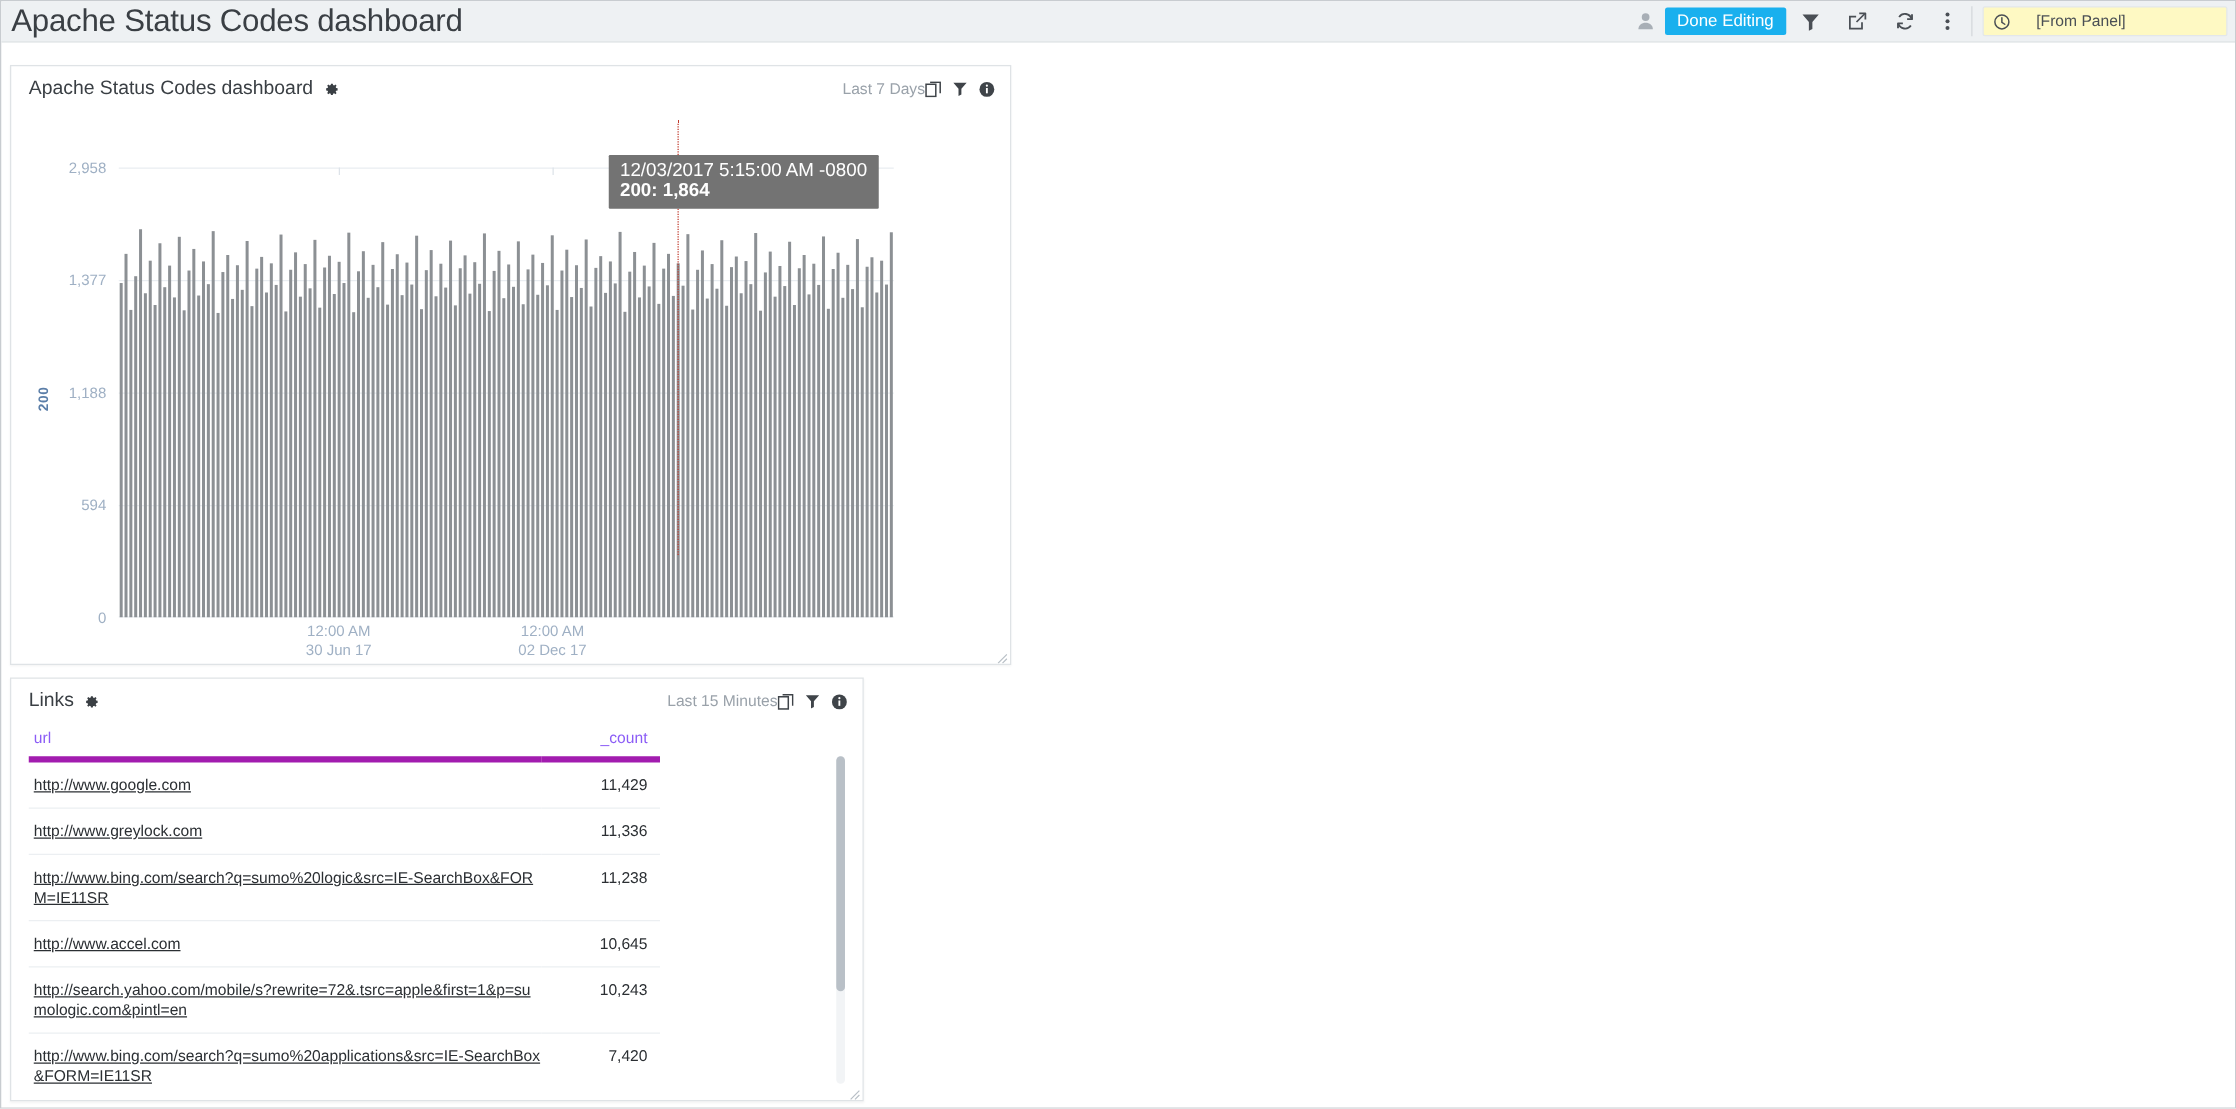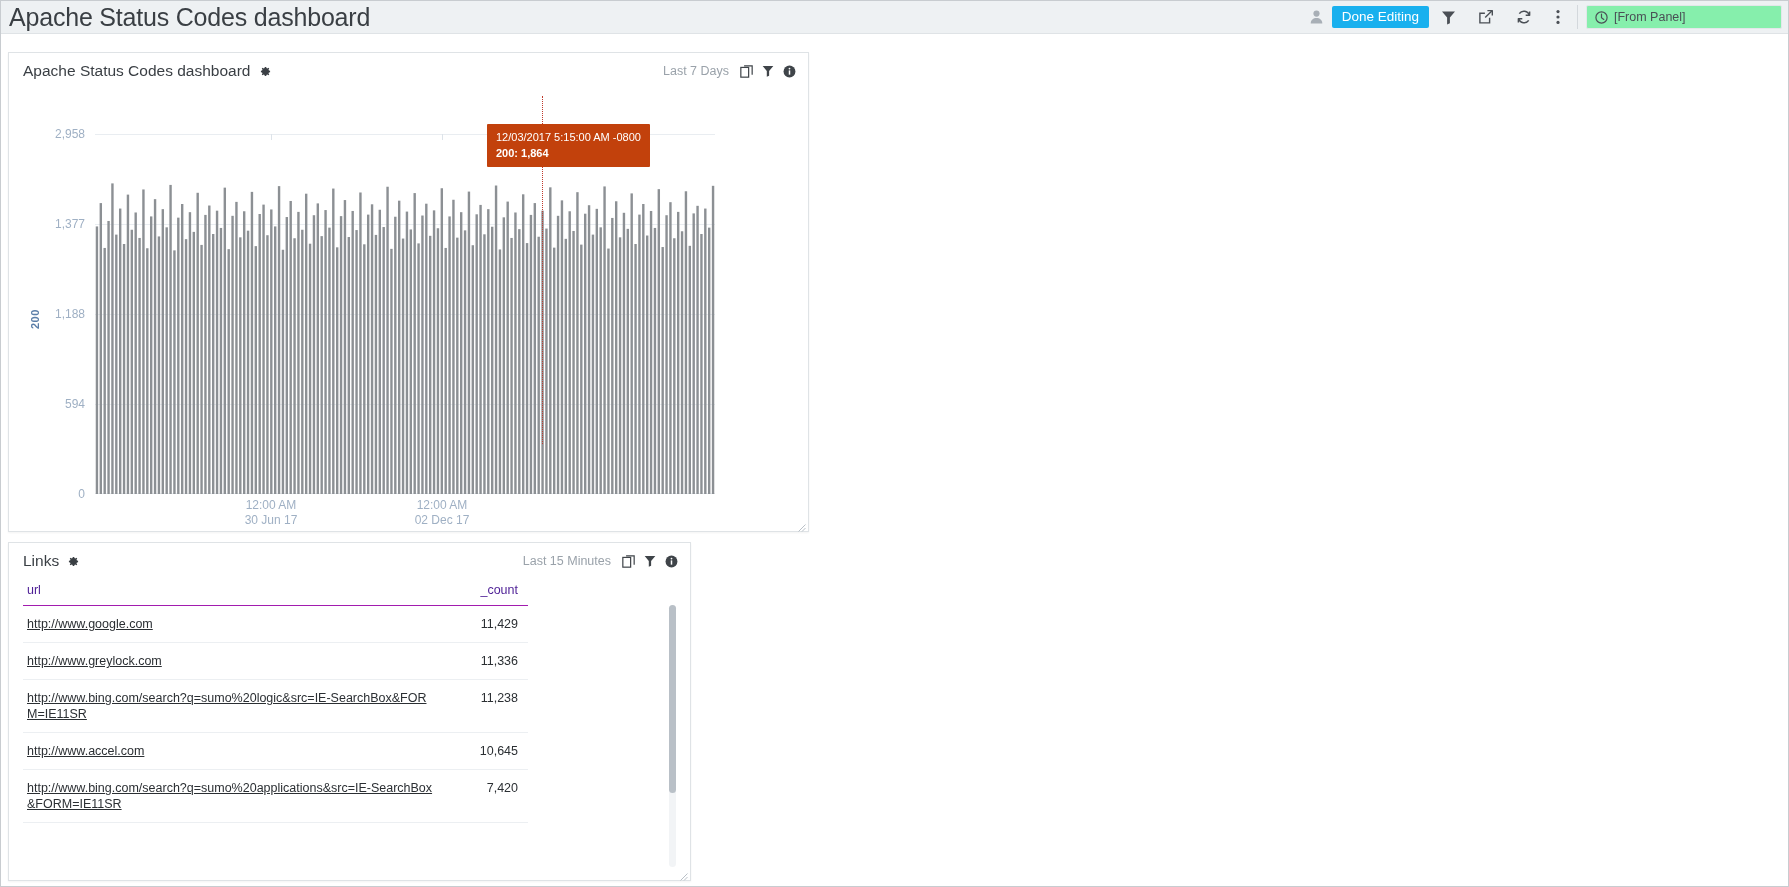--- a/index.html
+++ b/index.html
@@ -64,25 +64,25 @@
     white-space: nowrap;
   }
   .tb-divider {
     width: 1px; height: 24px;
     background: #d3d8dc;
     margin: 0 4px;
   }
   .from-panel {
     display: flex;
     align-items: center;
-    gap: 6px;
+    gap: 21px;
     height: 24px;
     padding: 0 10px 0 8px;
     border: 1px solid #e3e7ea;
-    background: #86efac;
+    background: #fef9c3;
     border-radius: 2px;
     margin-left: 4px;
     min-width: 196px;
     cursor: pointer;
   }
   .from-panel-text {
     font-size: 12.5px;
     color: #4a4f55;
     white-space: nowrap;
   }
@@ -117,21 +117,20 @@
   .gear {
     margin-left: 9px;
     color: #3a3f44;
     display: flex; align-items: center;
     cursor: pointer;
   }
   .panel-head-spacer { flex: 1 1 auto; }
   .range-text {
     font-size: 12.5px;
     color: #9aa2aa;
-    margin-right: 11px;
     white-space: nowrap;
   }
   .head-icons { display: flex; align-items: center; gap: 9px; }
   .head-icons .hi { color: #3f4449; cursor: pointer; display: flex; align-items: center; }
 
   
   .chart-body {
     position: relative;
     width: 100%;
     height: 443px;
@@ -184,26 +183,26 @@
   .bars { position: absolute; left: 0; top: 0; width: 100%; height: 100%; }
   .crosshair {
     position: absolute;
     top: -38px;
     width: 0;
     border-left: 1px dotted #c0392b;
     height: 348px;
   }
   .tooltip {
     position: absolute;
-    background: #c2410c;
+    background: #737373;
     color: #ffffff;
     padding: 5px 9px 6px 9px;
     border-radius: 1px;
     white-space: nowrap;
-    font-size: 11px;
+    font-size: 15px;
     line-height: 16px;
     z-index: 20;
   }
   .tooltip .t-val { font-weight: bold; }
   .chart-resize {
     position: absolute;
     right: 2px; bottom: 2px;
     width: 11px; height: 11px;
     cursor: nwse-resize;
   }
@@ -217,24 +216,24 @@
   }
   .tbl {
     width: 505px;
     border-collapse: collapse;
     table-layout: fixed;
     margin-left: 14px;
   }
   .tbl th {
     font-size: 12.5px;
     font-weight: normal;
-    color: #4c1d95;
+    color: #8b5cf6;
     text-align: left;
     padding: 4px 0 8px 4px;
-    border-bottom: 1px solid #a21caf;
+    border-bottom: 5px solid #a21caf;
   }
   .tbl th.num { text-align: right; padding-right: 10px; }
   .tbl td {
     font-size: 12.5px;
     color: #2b2f33;
     padding: 10px 0 10px 4px;
     border-bottom: 1px solid #eceff2;
     vertical-align: top;
     line-height: 16px;
     word-break: break-all;
@@ -626,20 +625,24 @@
             </tr>
             <tr>
               <td><a>http://www.bing.com/search?q=sumo%20logic&amp;src=IE-SearchBox&amp;FORM=IE11SR</a></td>
               <td class="num">11,238</td>
             </tr>
             <tr>
               <td><a>http://www.accel.com</a></td>
               <td class="num">10,645</td>
             </tr>
             <tr>
+              <td><a>http://search.yahoo.com/mobile/s?rewrite=72&amp;.tsrc=apple&amp;first=1&amp;p=sumologic.com&amp;pintl=en</a></td>
+              <td class="num">10,243</td>
+            </tr>
+            <tr>
               <td><a>http://www.bing.com/search?q=sumo%20applications&amp;src=IE-SearchBox&amp;FORM=IE11SR</a></td>
               <td class="num">7,420</td>
             </tr>
           </tbody>
       </table>
 
       <div class="scrollbar-track">
         <div class="scrollbar-thumb"></div>
       </div>
     </div>

